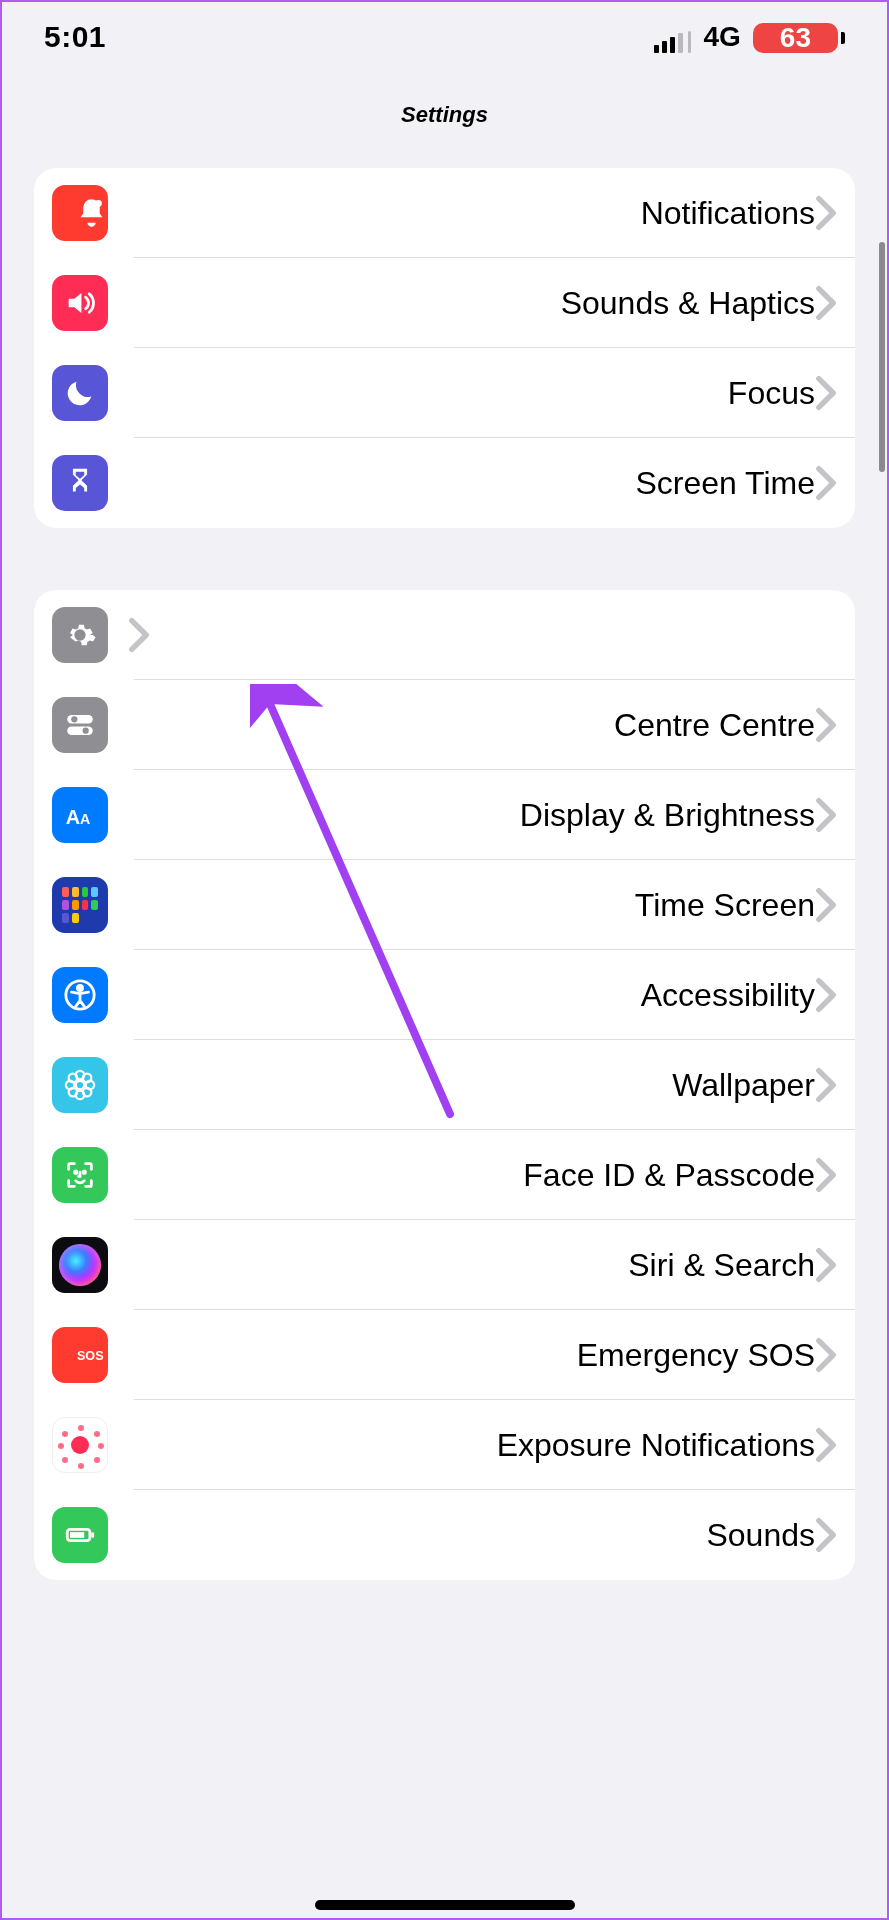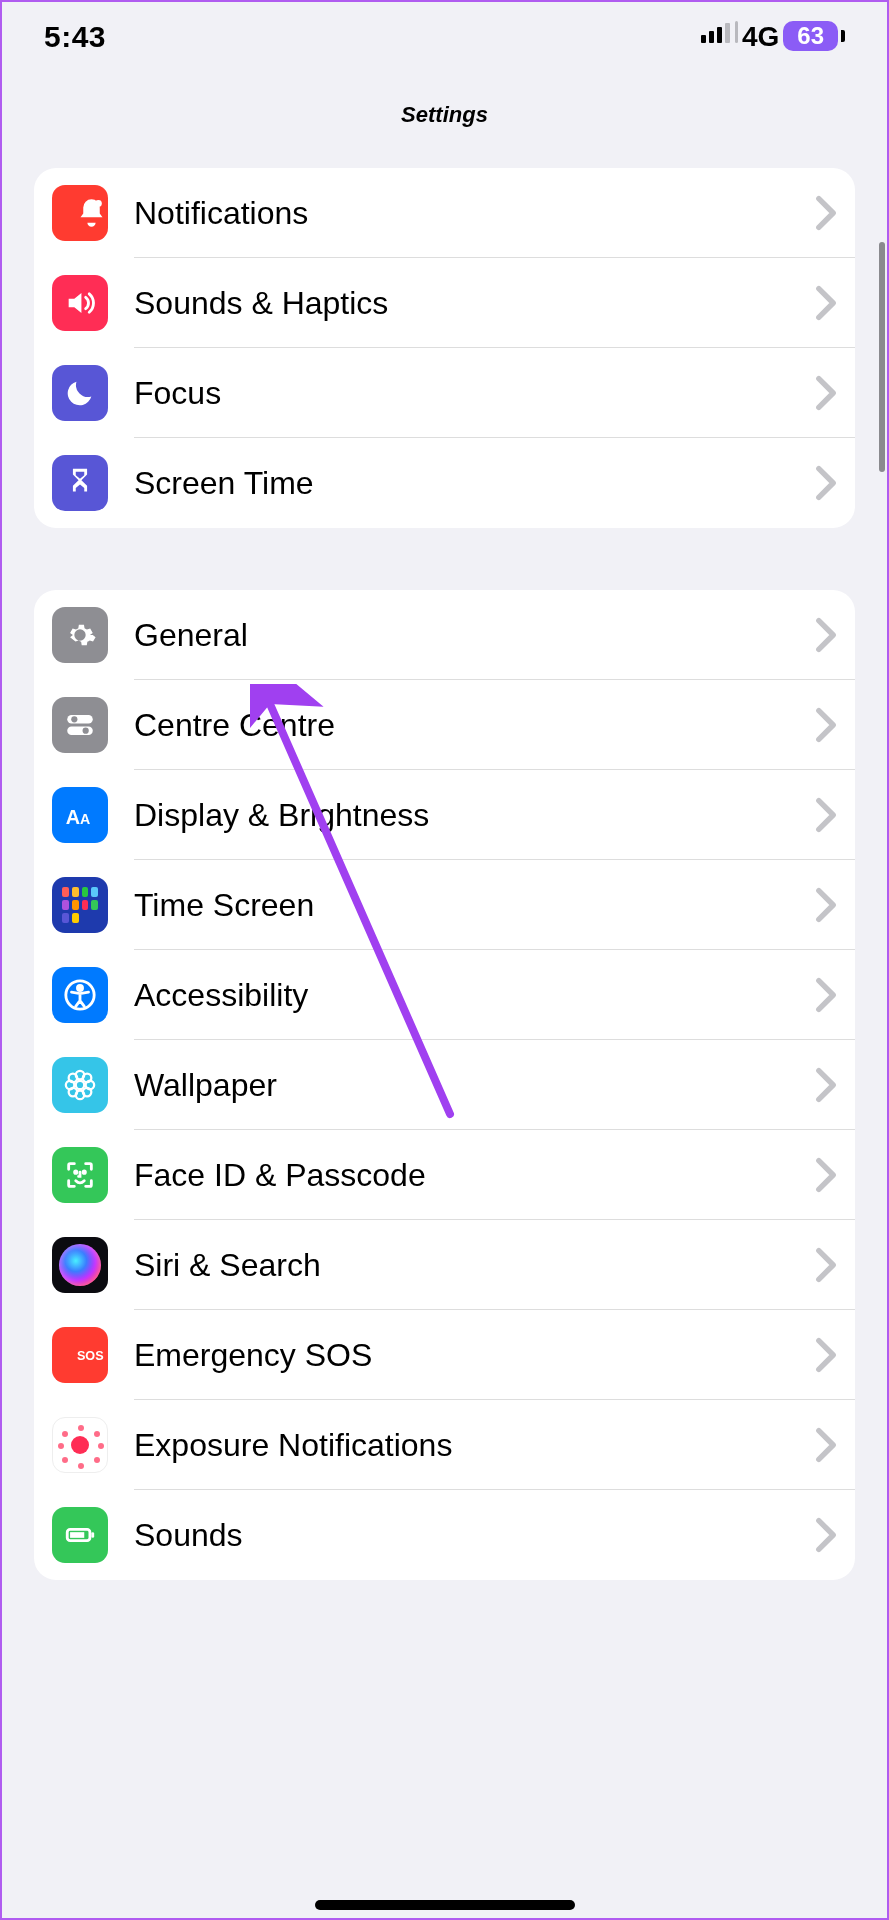--- a/index.html
+++ b/index.html
@@ -17,37 +17,37 @@
   .status-bar {
     height: 70px;
     display: flex;
     align-items: center;
     justify-content: space-between;
     padding: 0 42px;
     font-weight: 600;
     font-size: 30px;
   }
   .status-left { font-weight: 700; letter-spacing: 0.5px; }
-  .status-right { display: flex; align-items: flex-start; gap: 4px; }
+  .status-right { display: flex; align-items: flex-end; gap: 12px; }
   .sig-bars { display: flex; align-items: flex-end; gap: 3px; }
   .sig-bars span { width: 5px; background: #000; border-radius: 1px; }
   .sig-bars span:nth-child(1){height:8px;}
   .sig-bars span:nth-child(2){height:12px;}
   .sig-bars span:nth-child(3){height:16px;}
   .sig-bars span:nth-child(4){height:20px; background:#b9b9be;}
   .sig-bars .sep{ width:3px; height:22px; background:#b9b9be; margin-left:2px; border-radius:2px;}
   .net-label { font-size: 28px; font-weight: 600; }
   .battery {
     display: flex; align-items: center; gap: 3px;
   }
   .battery-body {
-    background: #8b5cf6; color: #fff;
+    background: #ef4444; color: #fff;
     border-radius: 10px;
-    padding: 1px 14px;
-    font-size: 24px;
+    padding: 1px 27px;
+    font-size: 28px;
     font-weight: 700;
     line-height: 28px;
   }
   .battery-cap { width:4px; height:12px; background:#000; border-radius: 0 2px 2px 0; }
 
   
   .header {
     text-align: center;
     padding: 30px 0 40px;
   }
@@ -75,20 +75,21 @@
     left: 100px; right: 0; bottom: 0;
     height: 1px;
     background: #ddd;
   }
   .row .label {
     font-size: 32px;
     font-weight: 400;
     flex: 1 1 auto;
     color: #000;
     padding-left: 6px;
+    text-align: right;
   }
   .chevron {
     width: 22px; height: 36px;
     color: #c4c4c8;
     flex-shrink: 0;
   }
   .icon-wrap {
     width: 56px; height: 56px;
     border-radius: 13px;
     display: flex; align-items: center; justify-content: center;
@@ -171,21 +172,21 @@
     transform: translateX(-50%);
     width: 260px; height: 10px;
     background: #000;
     border-radius: 6px;
   }
 </style>
 </head>
 <body>
 
 <div class="status-bar">
-  <div class="status-left">5:43</div>
+  <div class="status-left">5:01</div>
   <div class="status-right">
     <div class="sig-bars">
       <span></span>
         <span></span>
         <span></span>
         <span></span>
         <span class="sep"></span>
     </div>
     <div class="net-label">4G</div>
     <div class="battery">
@@ -257,21 +258,20 @@
   </div>
 
   <div class="card">
 
     <div class="row">
       <div class="icon-wrap bg-gray">
         <svg viewBox="0 0 24 24" fill="currentColor">
             <path d="M12 8a4 4 0 100 8 4 4 0 000-8zm9 4l2 1.5-1.8 3.1-2.3-.8a7.9 7.9 0 01-1.7 1l-.4 2.4h-3.6l-.4-2.4a7.9 7.9 0 01-1.7-1l-2.3.8L5 13.5 7 12l-2-1.5L6.8 7.4l2.3.8a7.9 7.9 0 011.7-1l.4-2.4h3.6l.4 2.4a7.9 7.9 0 011.7 1l2.3-.8L21 10.5 19 12l2 0z"></path>
           </svg>
       </div>
-      <div class="label">General</div>
       <svg class="chevron" viewBox="0 0 12 20" fill="none" stroke="currentColor" stroke-width="3" stroke-linecap="round" stroke-linejoin="round">
           <polyline points="2,2 10,10 2,18"></polyline>
         </svg>
     </div>
 
     <div class="row">
       <div class="icon-wrap bg-gray">
         <svg viewBox="0 0 24 24" fill="currentColor">
             <rect x="3" y="5" width="18" height="6" rx="3" fill="#fff"></rect>
             <circle cx="8" cy="8" r="2.2" fill="#8e8e93"></circle>

